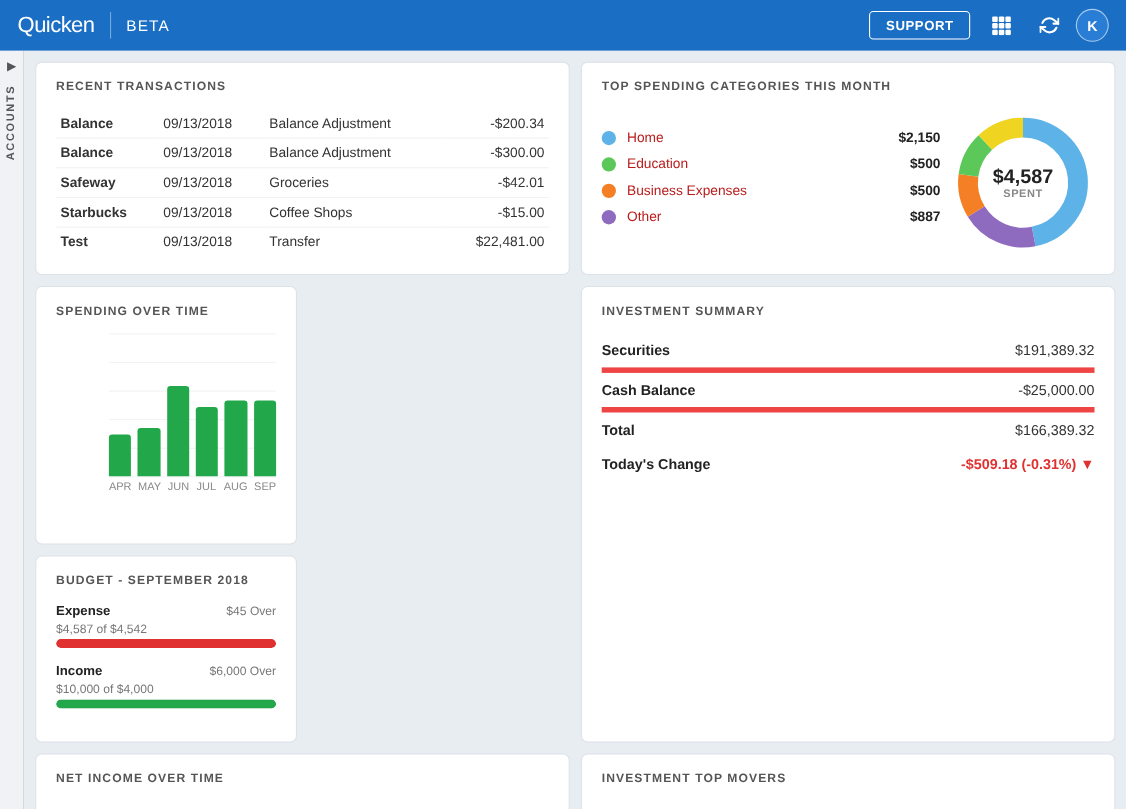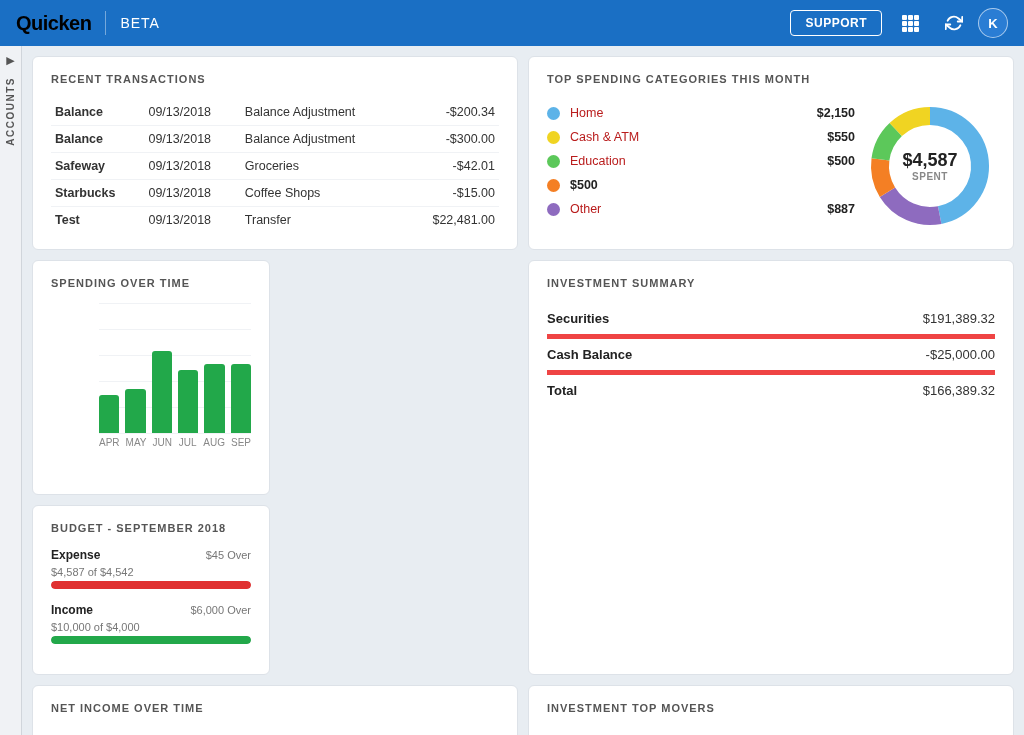--- a/index.html
+++ b/index.html
@@ -7,21 +7,21 @@
 
     
     .header {
       background: #1a6fc4;
       height: 46px;
       display: flex;
       align-items: center;
       padding: 0 16px;
       color: white;
     }
-    .header-logo { font-size: 20px; font-weight: 700; color: #000000; letter-spacing: -0.5px; }
+    .header-logo { font-size: 20px; font-weight: 400; color: #ffffff; letter-spacing: -0.5px; }
     .header-beta-divider { width: 1px; height: 24px; background: rgba(255,255,255,0.4); margin: 0 14px; }
     .header-beta { font-size: 14px; font-weight: 500; color: white; letter-spacing: 1px; }
     .header-spacer { flex: 1; }
     .header-support-btn {
       border: 1.5px solid white;
       background: transparent;
       color: white;
       padding: 5px 14px;
       border-radius: 4px;
       font-size: 12px;
@@ -274,31 +274,27 @@
   <div class="card spending-card">
     <div class="card-title">TOP SPENDING CATEGORIES THIS MONTH</div>
     <div class="spending-inner">
       <div class="spending-legend" id="spending-legend">
           <div class="legend-item">
     <div class="legend-dot" style="background:#5db3e8;"></div>
     <span class="legend-label">Home</span>
     <span class="legend-value">$2,150</span>
   </div>
           <div class="legend-item">
-    <div class="legend-dot" style="background:#f0d422;"></div>
-    <span class="legend-label">Cash &amp; ATM</span>
-    <span class="legend-value">$550</span>
-  </div>
-          <div class="legend-item">
     <div class="legend-dot" style="background:#5cc85a;"></div>
     <span class="legend-label">Education</span>
     <span class="legend-value">$500</span>
   </div>
           <div class="legend-item">
     <div class="legend-dot" style="background:#f47f24;"></div>
+    <span class="legend-label">Business Expenses</span>
     <span class="legend-value">$500</span>
   </div>
           <div class="legend-item">
     <div class="legend-dot" style="background:#8e6bbf;"></div>
     <span class="legend-label">Other</span>
     <span class="legend-value">$887</span>
   </div>
         </div>
       <div class="donut-container">
         <svg width="130" height="130" viewBox="0 0 130 130" id="donut-svg">
@@ -393,20 +389,27 @@
   </div>
         <div class="inv-row">
     <span class="inv-label">Cash Balance</span>
     <span class="inv-value">-$25,000.00</span>
   </div>
         <div class="inv-row">
     <span class="inv-label">Total</span>
     <span class="inv-value">$166,389.32</span>
   </div>
       </div>
+    <div class="inv-row">
+      <span class="inv-label">Today's Change</span>
+      <span class="inv-change">
+        <span>-$509.18 (-0.31%)</span>
+        <span style="color:#e03030;"> ▼</span>
+      </span>
+    </div>
   </div>
 
   <div class="card" style="grid-column:1; grid-row:3;">
     <div class="card-title">NET INCOME OVER TIME</div>
 
   </div>
 
   <div class="card" style="grid-column:2; grid-row:3;">
     <div class="card-title">INVESTMENT TOP MOVERS</div>
 

